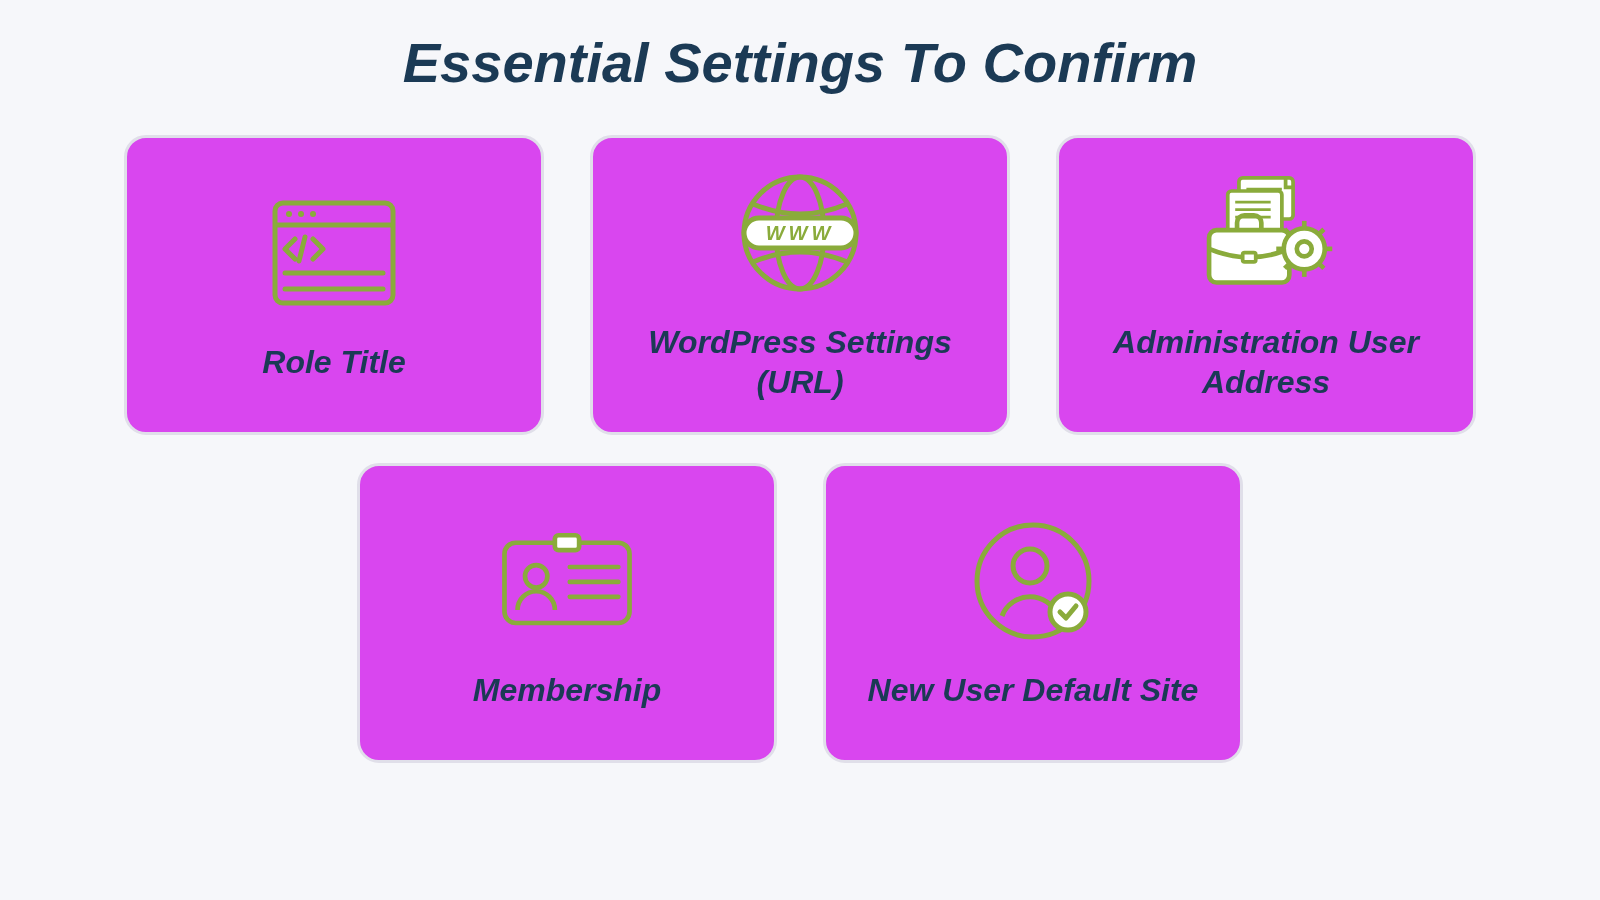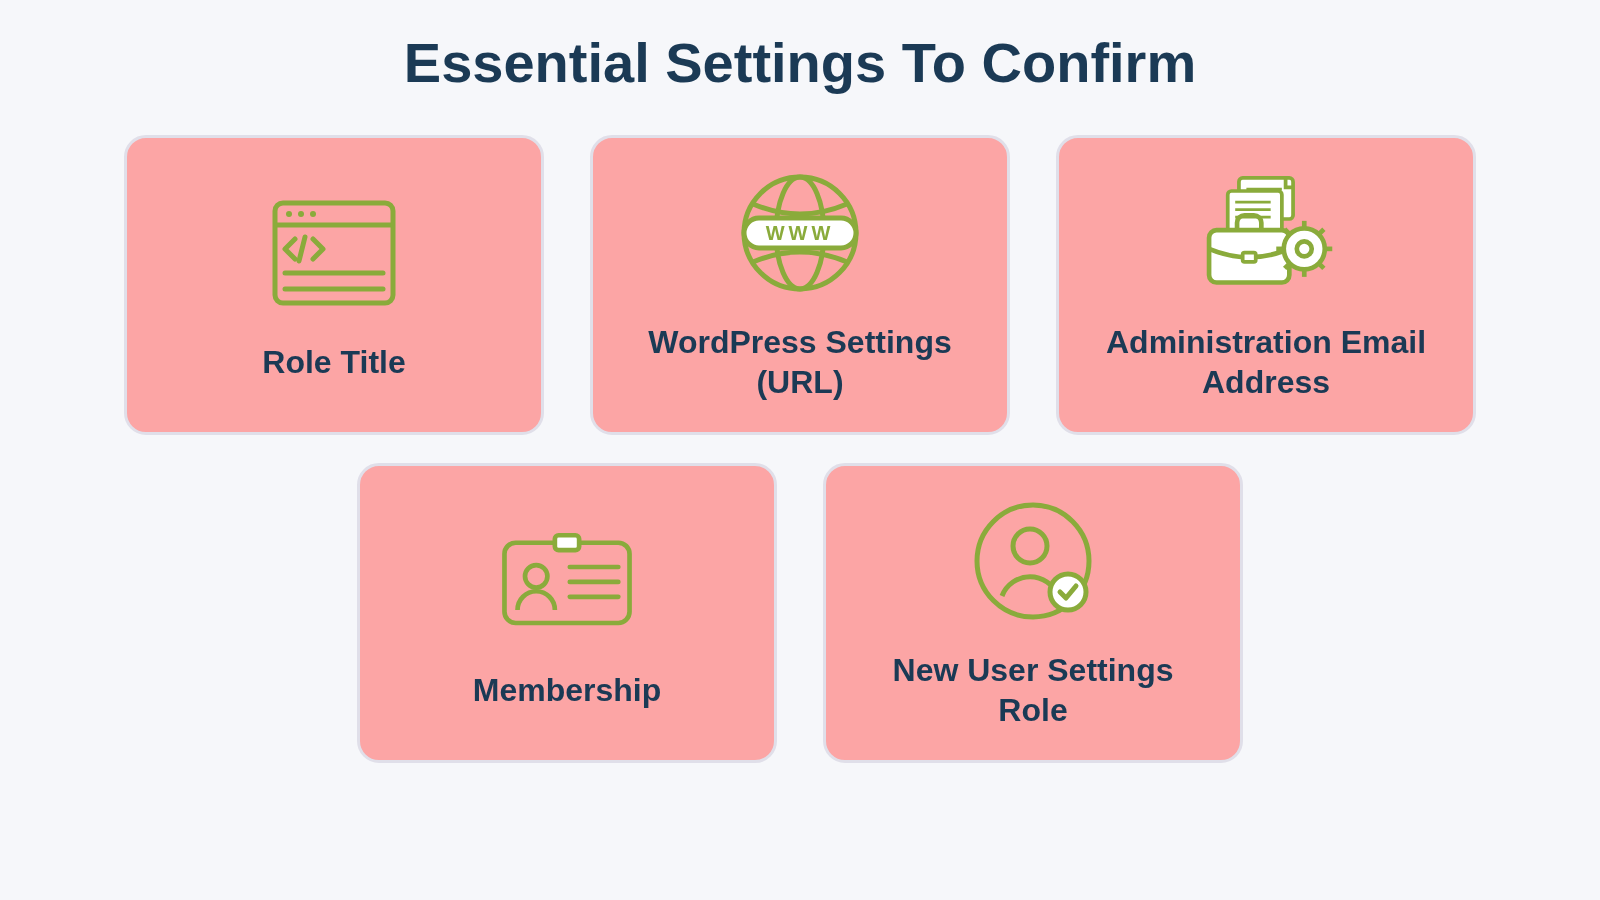--- a/index.html
+++ b/index.html
@@ -7,38 +7,39 @@
     width: 1600px;
     height: 900px;
     background: #f6f7fa;
     font-family: "Segoe UI", Arial, sans-serif;
     overflow: hidden;
   }
   .page {
     width: 100%;
     height: 100%;
     padding: 30px 88px;
+    font-style: italic;
   }
   .title {
     text-align: center;
     color: #1b3a55;
     font-size: 56px;
     font-weight: 800;
     margin-bottom: 40px;
   }
   .row {
     display: flex;
     justify-content: center;
     gap: 46px;
   }
   .row + .row { margin-top: 28px; }
   .card {
     width: 420px;
     height: 300px;
-    background: #fca5a5;
+    background: #d946ef;
     border: 3px solid #e0dfe9;
     border-radius: 22px;
     display: flex;
     flex-direction: column;
     align-items: center;
     justify-content: center;
     padding: 20px 28px;
   }
   .icon-area {
     width: 140px;
@@ -126,21 +127,21 @@
               <line x1="-30" y1="0" x2="-22" y2="0"></line>
               <line x1="30" y1="0" x2="22" y2="0"></line>
               <line x1="-21" y1="-21" x2="-15" y2="-15"></line>
               <line x1="21" y1="-21" x2="15" y2="-15"></line>
               <line x1="-21" y1="21" x2="-15" y2="15"></line>
               <line x1="21" y1="21" x2="15" y2="15"></line>
             </g>
           </g>
         </svg>
       </div>
-      <div class="card-label">Administration Email Address</div>
+      <div class="card-label">Administration User Address</div>
     </div>
 
   </div>
 
   <div class="row">
 
     <div class="card">
       <div class="icon-area">
         <svg width="150" height="110" viewBox="0 0 150 110">
           <rect x="8" y="14" width="134" height="86" rx="12" fill="none" stroke="#8aab3b" stroke-width="5"></rect>
@@ -160,17 +161,17 @@
     <div class="card">
       <div class="icon-area">
         <svg width="130" height="130" viewBox="0 0 130 130">
           <circle cx="65" cy="65" r="56" fill="none" stroke="#8aab3b" stroke-width="5"></circle>
           <circle cx="62" cy="50" r="17" fill="none" stroke="#8aab3b" stroke-width="5"></circle>
           <path d="M34 100 a30 30 0 0 1 56 0" fill="none" stroke="#8aab3b" stroke-width="5"></path>
           <circle cx="100" cy="96" r="18" fill="#ffffff" stroke="#8aab3b" stroke-width="5"></circle>
           <polyline points="92,96 98,102 108,90" fill="none" stroke="#8aab3b" stroke-width="5" stroke-linecap="round" stroke-linejoin="round"></polyline>
         </svg>
       </div>
-      <div class="card-label">New User Settings Role</div>
+      <div class="card-label">New User Default Site</div>
     </div>
 
   </div>
 </div>
 
 </body></html>

